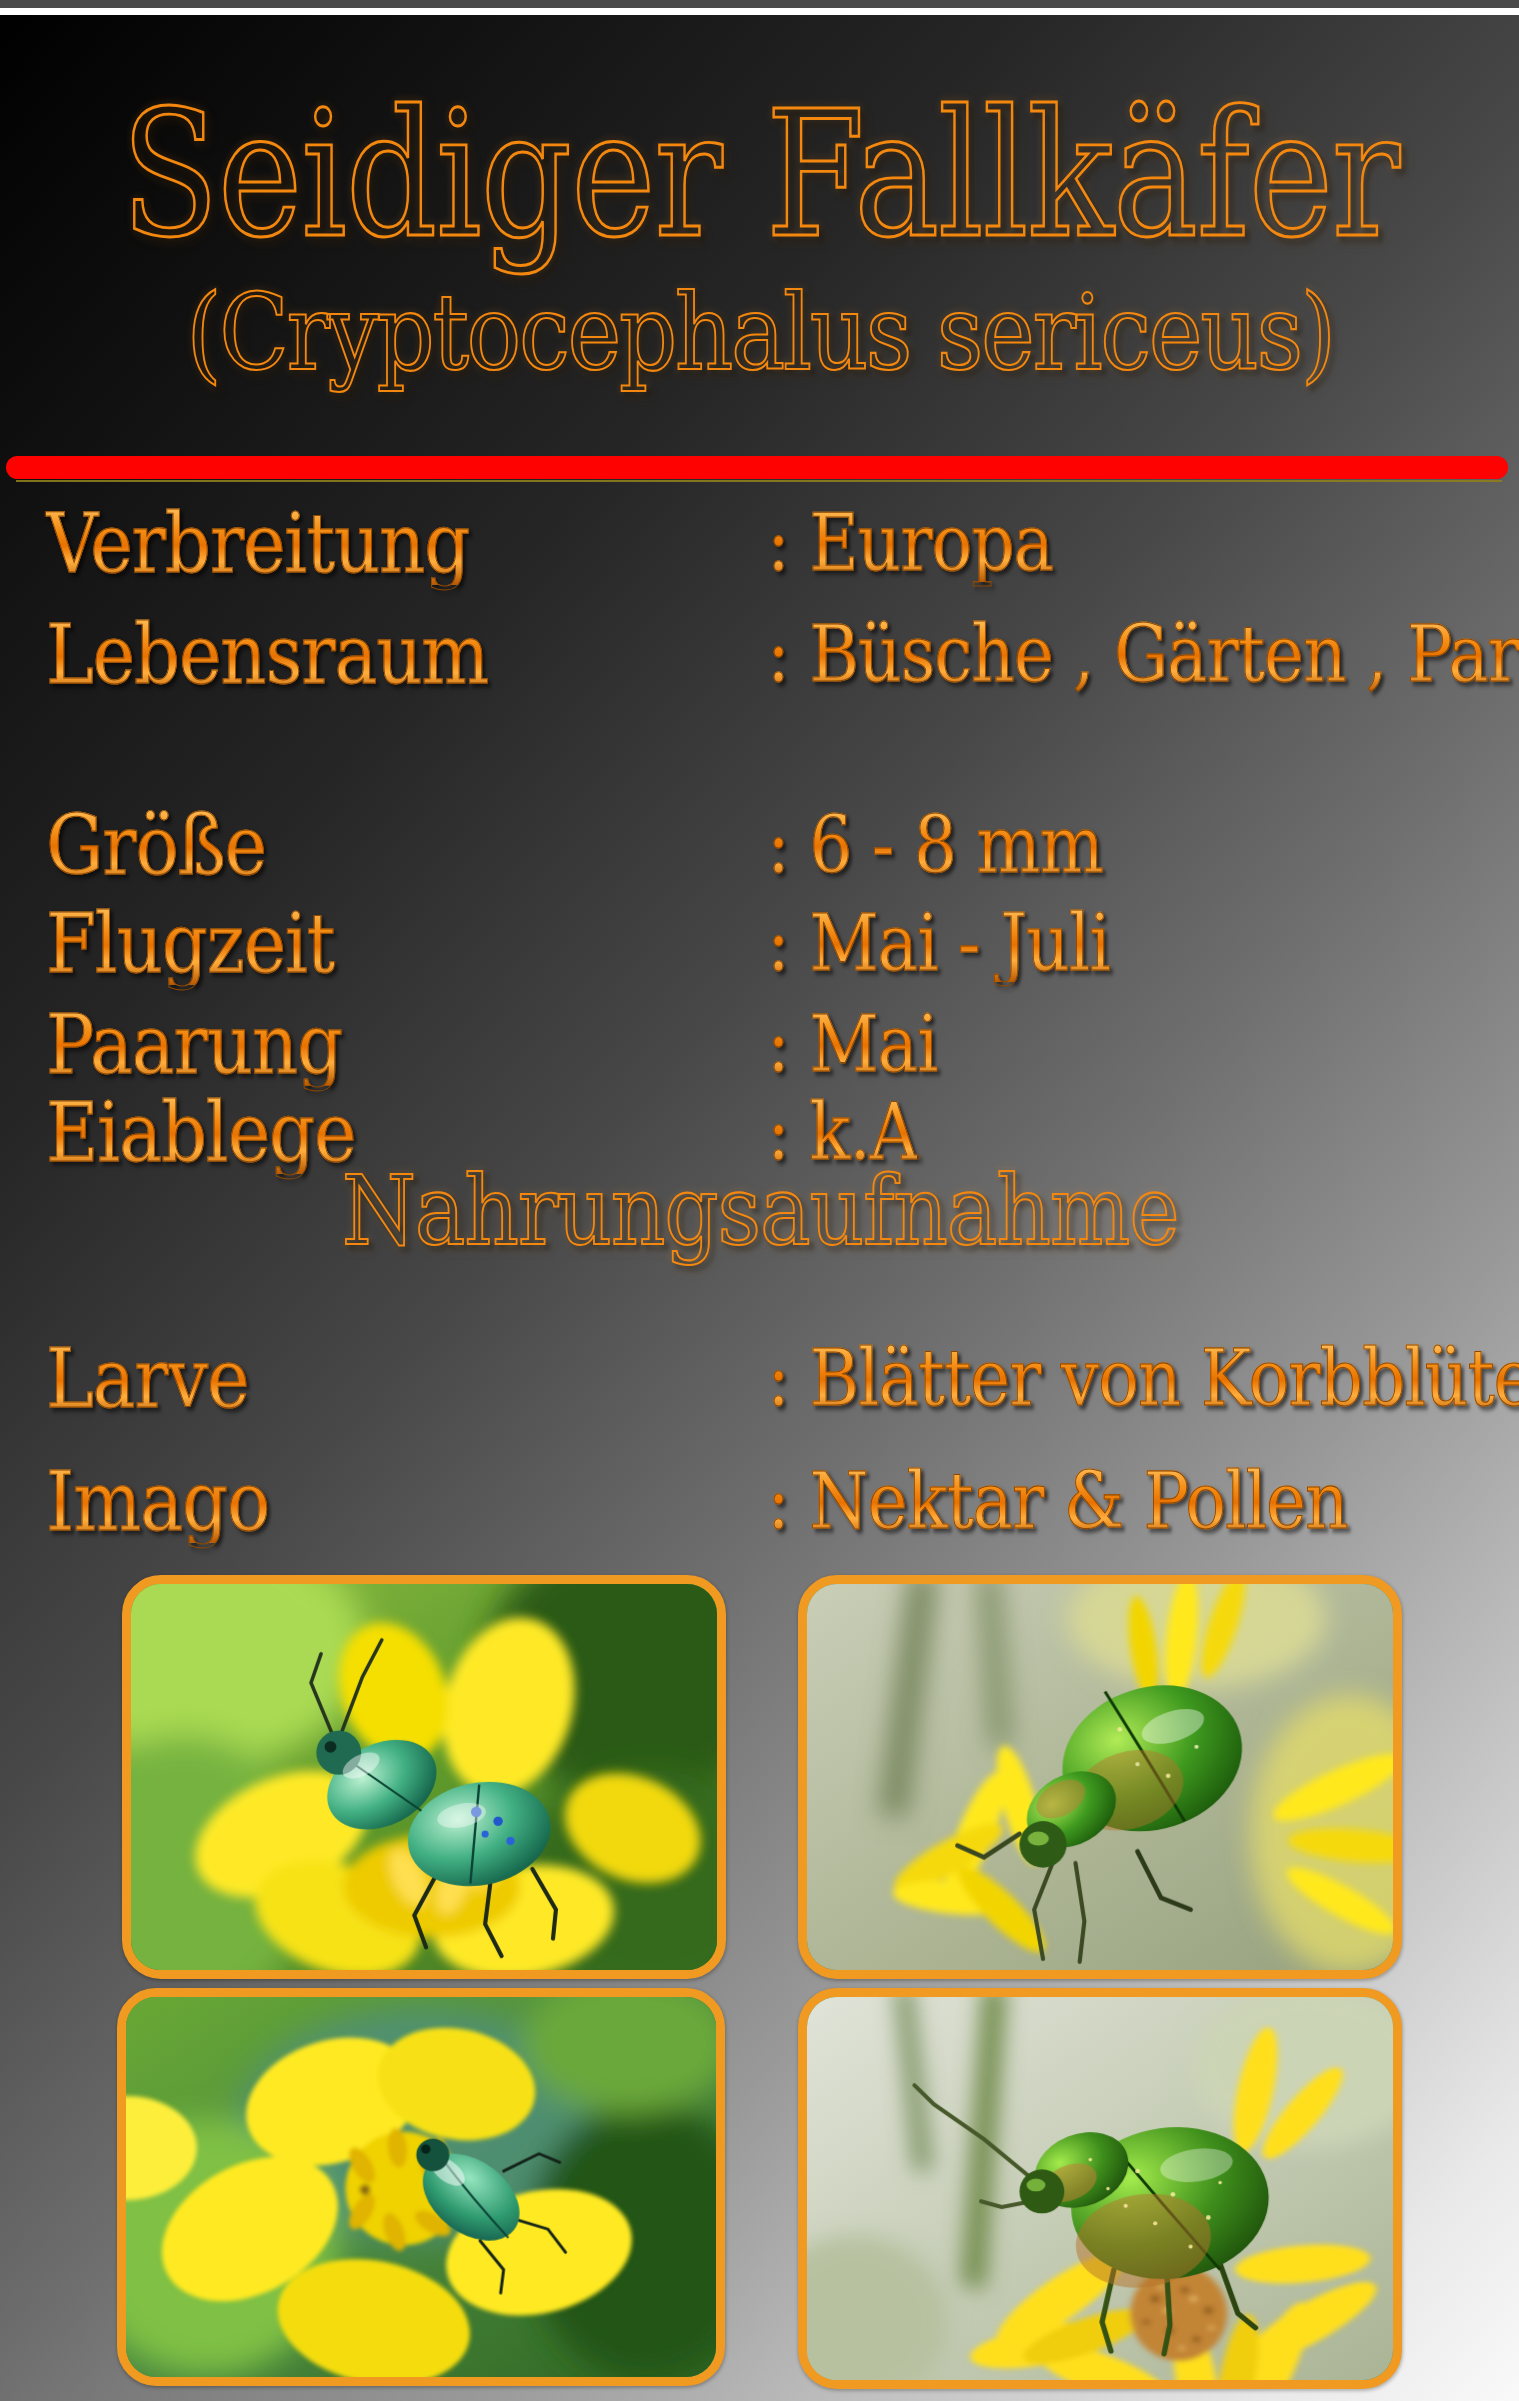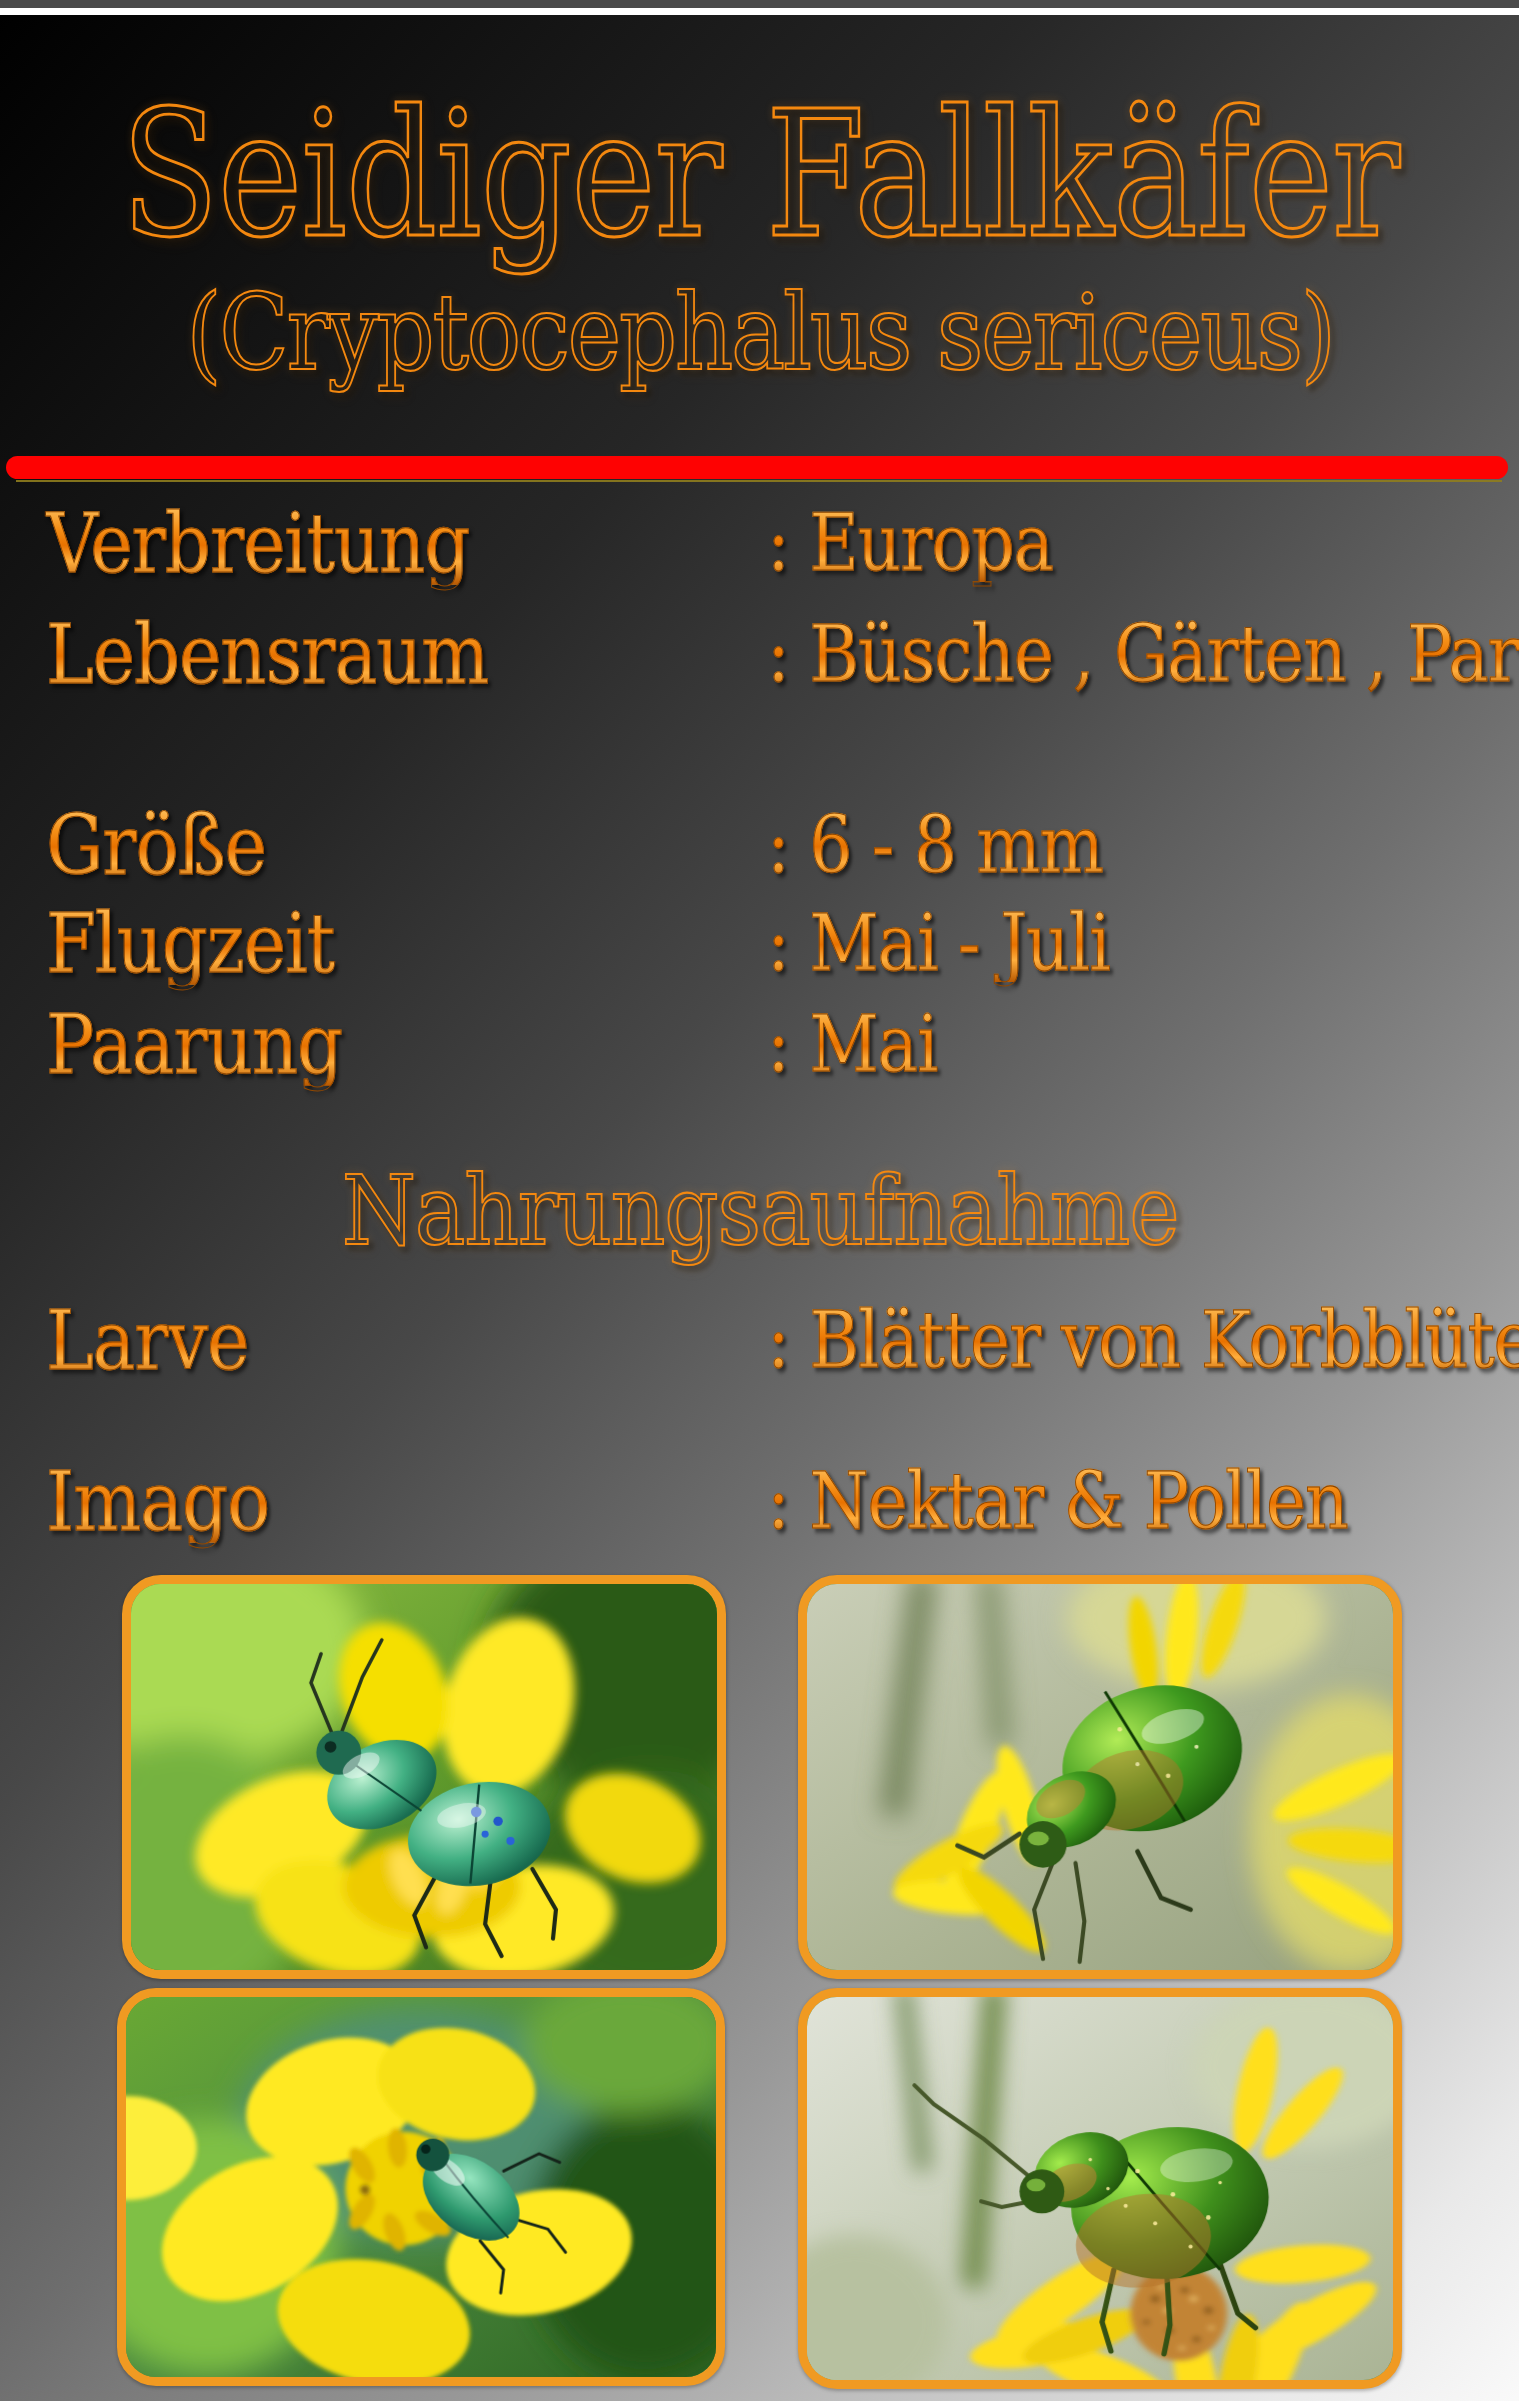--- a/index.html
+++ b/index.html
@@ -108,24 +108,28 @@
     <span class="val filled-text">: 6 - 8 mm</span>
   </div>
   <div class="row" style="top:894px">
     <span class="lab filled-text">Flugzeit</span>
     <span class="val filled-text">: Mai - Juli</span>
   </div>
   <div class="row" style="top:995px">
     <span class="lab filled-text">Paarung</span>
     <span class="val filled-text">: Mai</span>
   </div>
+  <div class="row" style="top:1083px">
+    <span class="lab filled-text">Eiablege</span>
+    <span class="val filled-text">: k.A</span>
+  </div>
 
   <div class="section-heading outline-text">Nahrungsaufnahme</div>
 
-  <div class="row" style="top:1291px">
+  <div class="row" style="top:1329px">
     <span class="lab filled-text">Larve</span>
     <span class="val filled-text">: Blätter von Korbblüter</span>
   </div>
   <div class="row" style="top:1452px">
     <span class="lab filled-text">Imago</span>
     <span class="val filled-text">: Nektar &amp; Pollen</span>
   </div>
 
   <div class="photo photo1" role="img" aria-label="Zwei metallisch grüne Fallkäfer bei der Paarung auf gelber Butterblume">
     <svg viewBox="0 0 993 664" preserveAspectRatio="none">

